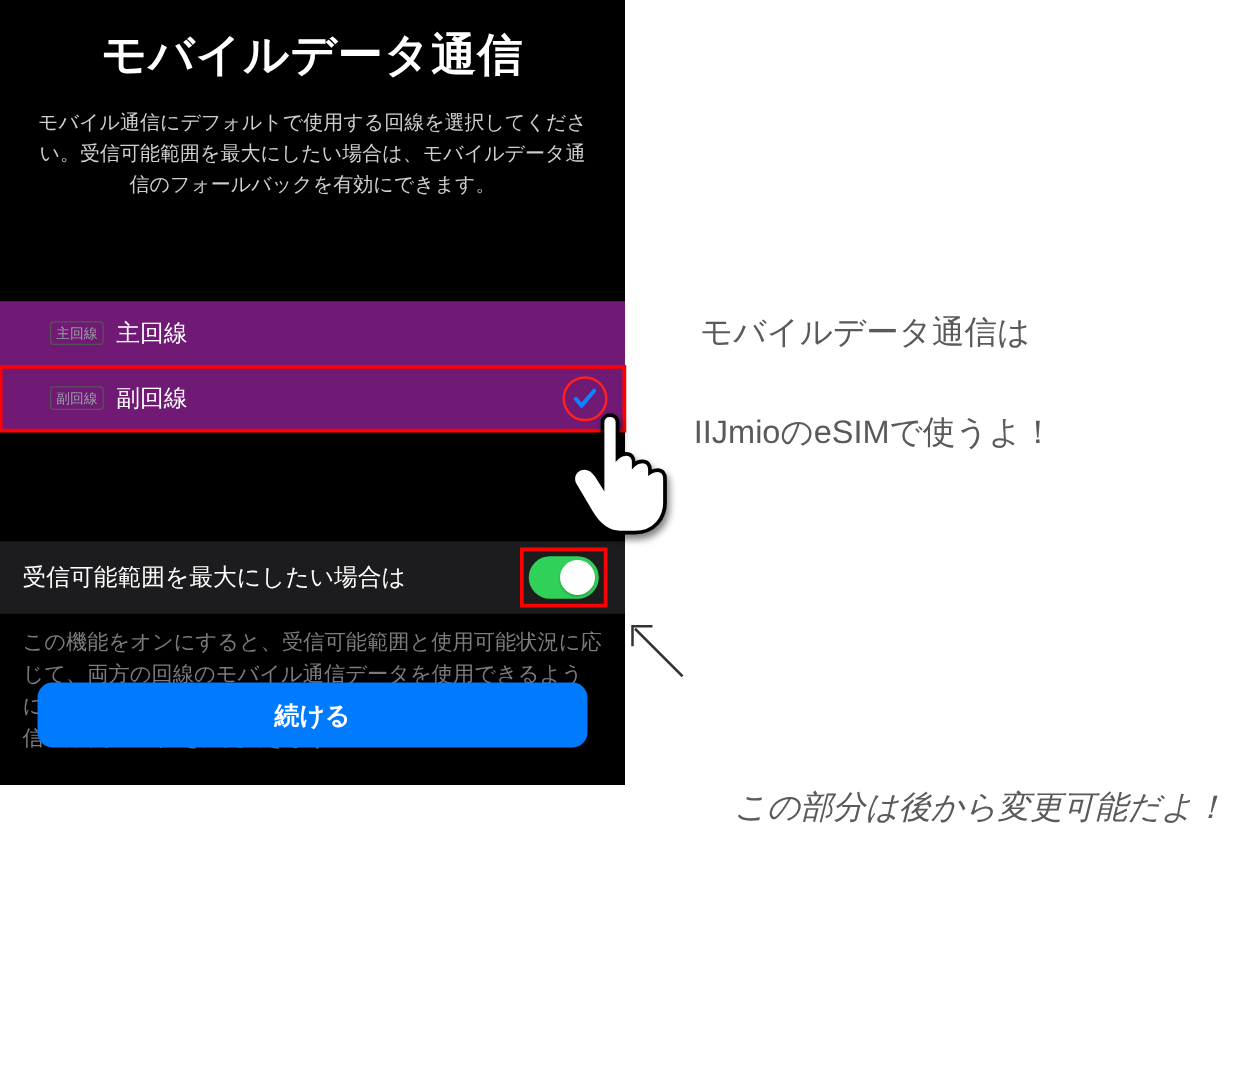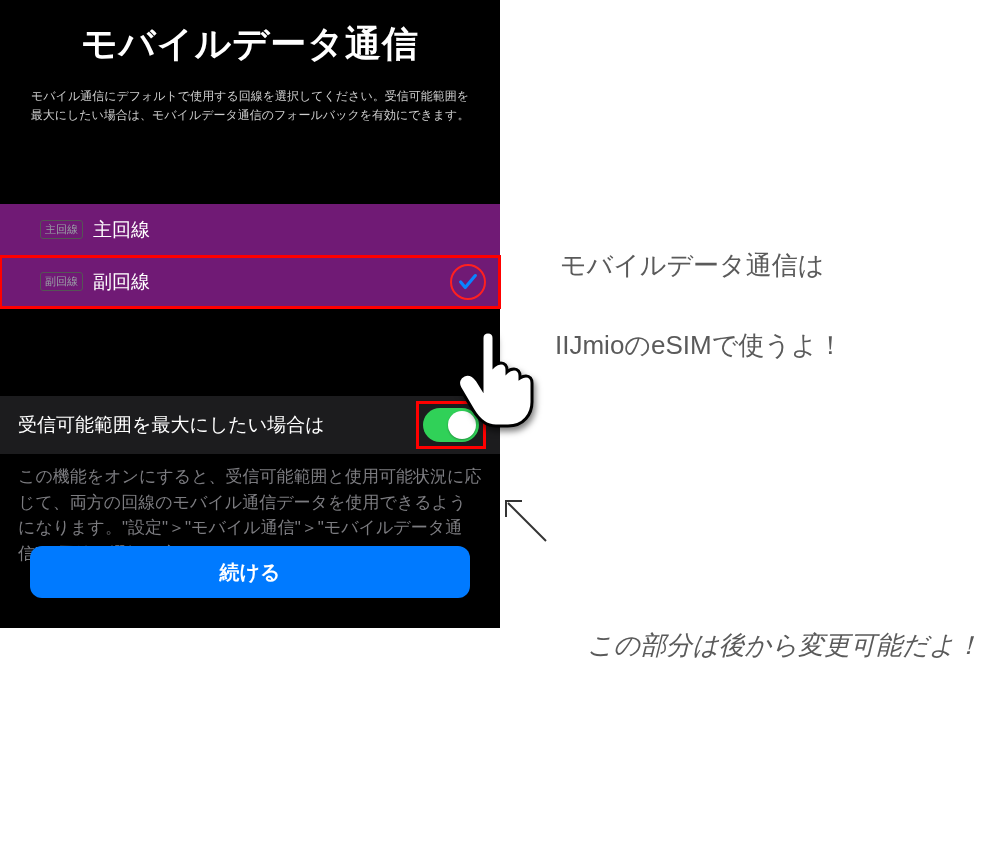--- a/index.html
+++ b/index.html
@@ -25,21 +25,21 @@
     padding: 20px 20px 10px 20px;
   }
   .phone-title {
     font-size: 36px;
     font-weight: 700;
     text-align: center;
     letter-spacing: 1px;
     margin-bottom: 18px;
   }
   .phone-subtitle {
-    font-size: 12px;
+    font-size: 16px;
     color: #cfcfcf;
     text-align: center;
     line-height: 1.55;
     padding: 0 6px;
   }
   .watermark {
     position: absolute;
     left: 130px;
     top: 238px;
     color: rgba(140,140,140,0.45);

